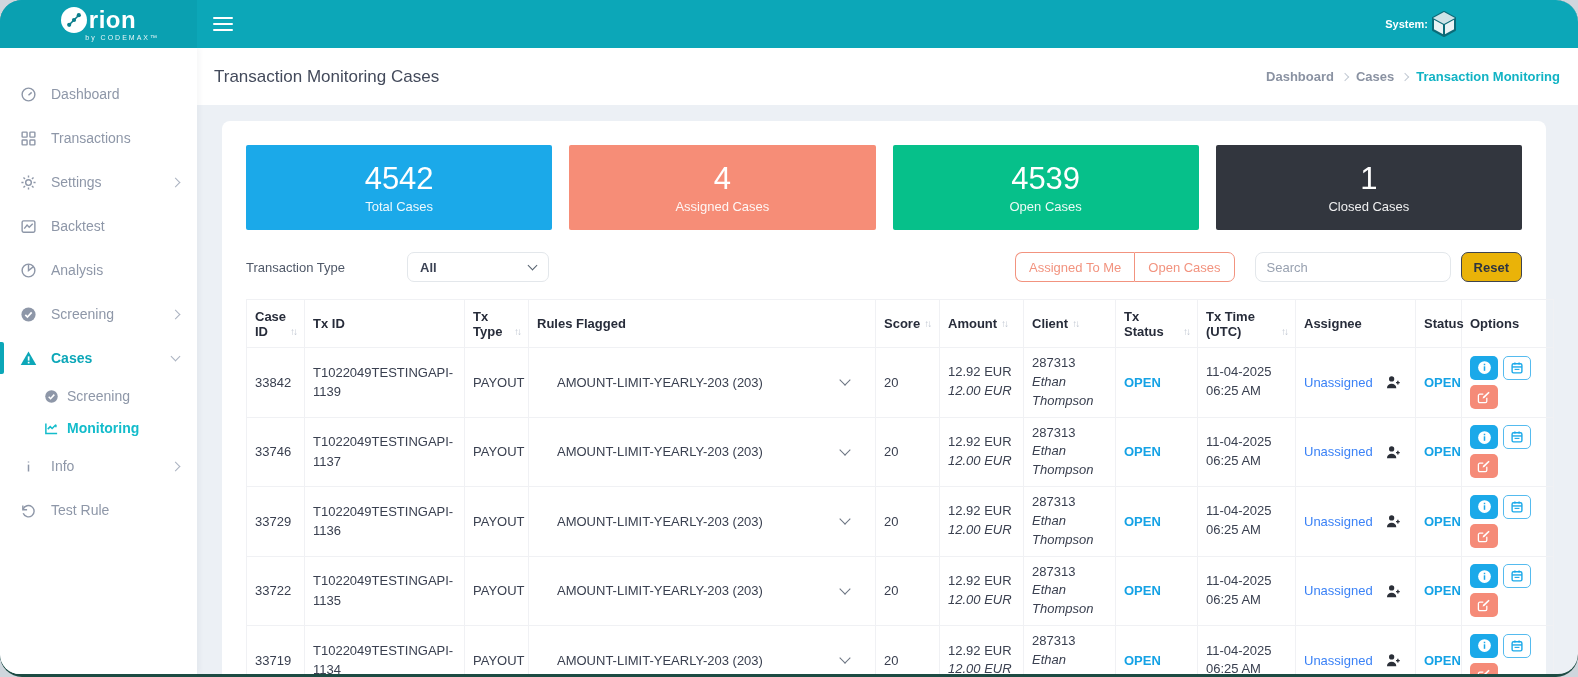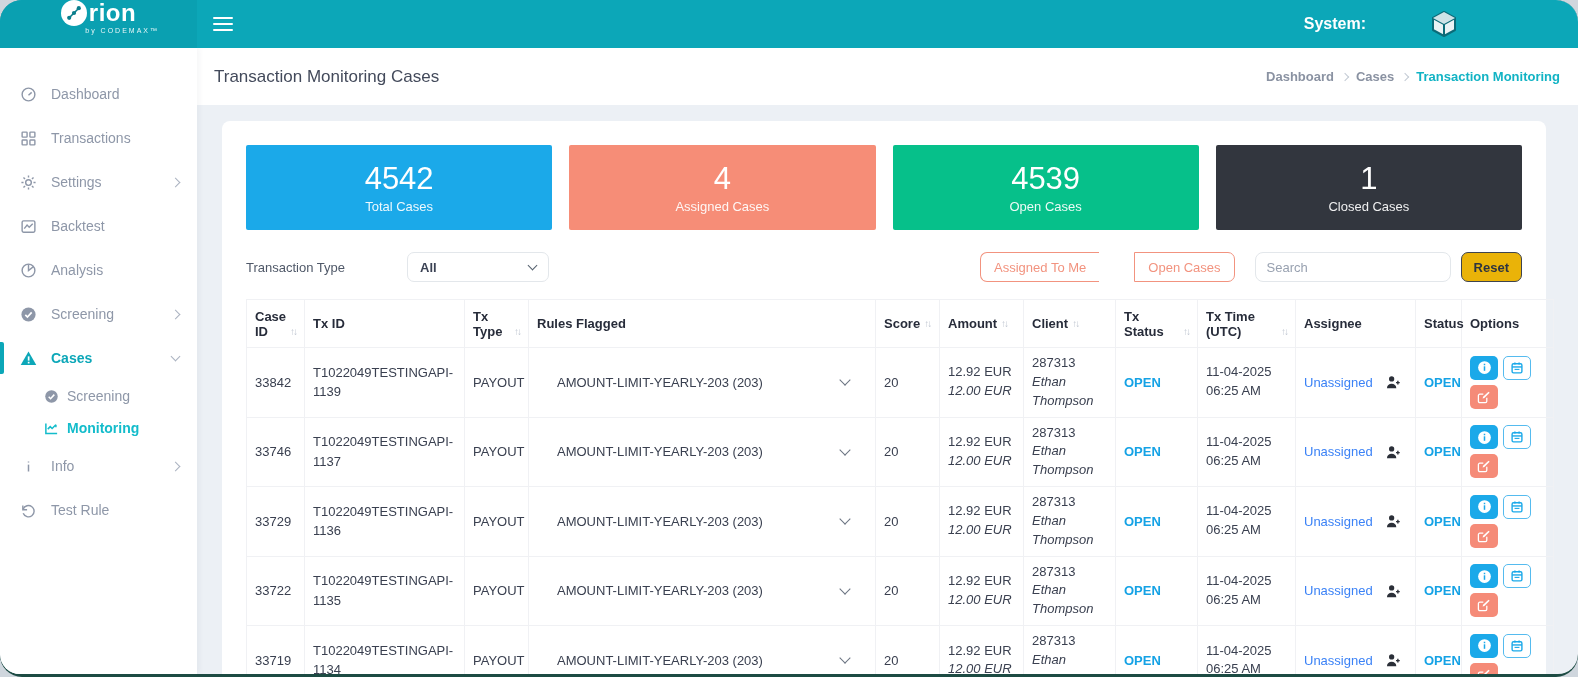--- a/index.html
+++ b/index.html
@@ -2,29 +2,29 @@
 <html><head>
 <meta charset="utf-8">
 <style>
   * { margin:0; padding:0; box-sizing:border-box; }
   html,body { background:#cfd6dd; font-family:"Liberation Sans", sans-serif; }
   .outer { width:1578px; height:677px; border-radius:22px; background:#1d4b43; overflow:hidden; position:relative; }
   .frame { position:absolute; inset:0 0 3px 0; border-radius:20px; overflow:hidden; background:#ECF0F5; }
 
   
   .topbar { position:absolute; top:0; left:0; right:0; height:48px; background:#0CA7B8; display:flex; align-items:center; z-index:5; }
-  .logo-block { width:197px; height:48px; background:#0AA0B1; display:flex; flex-direction:column; align-items:center; justify-content:flex-start; }
+  .logo-block { width:197px; height:48px; background:#0AA0B1; display:flex; flex-direction:column; align-items:center; justify-content:center; }
   .logo-row { display:flex; align-items:center; gap:2px; }
   .logo-circle { width:26px; height:26px; }
   .logo-text { color:#fff; font-size:24px; font-weight:bold; letter-spacing:0.5px; line-height:1; }
   .logo-sub { color:rgba(255,255,255,.9); font-size:7px; letter-spacing:2px; margin-top:1px; align-self:flex-end; margin-right:38px; }
   .hamburger { margin-left:16px; width:20px; cursor:pointer; }
   .hamburger span { display:block; height:2px; background:#fff; margin:4px 0; border-radius:1px; }
   .topbar-right { margin-left:auto; display:flex; align-items:center; margin-right:118px; }
-  .system-label { color:#fff; font-weight:bold; font-size:16px; margin-right:62px; }
+  .system-label { color:#fff; font-weight:bold; font-size:11px; }
 
   
   .sidebar { position:absolute; top:48px; left:0; bottom:0; width:197px; background:#fff; box-shadow:2px 0 6px rgba(40,50,70,.05); z-index:4; padding-top:24px; }
   .side-item { display:flex; align-items:center; height:44px; padding:0 18px 0 20px; color:#8E97A8; font-size:14px; cursor:pointer; position:relative; }
   .side-item .s-icon { width:17px; height:17px; margin-right:14px; flex:0 0 17px; display:flex; align-items:center; justify-content:center; }
   .side-item .s-label { flex:1; }
   .side-item .chev { width:7px; height:7px; border-right:1.6px solid #aab2c0; border-bottom:1.6px solid #aab2c0; transform:rotate(-45deg); }
   .side-item .chev.down { transform:rotate(45deg); margin-top:-3px; }
   .side-item.active { color:#0CA7B8; font-weight:bold; }
   .side-item.active::before { content:""; position:absolute; left:0; top:6px; bottom:6px; width:4px; background:#0CA7B8; border-radius:0 2px 2px 0; }
@@ -53,21 +53,21 @@
   .stat-salmon { background:#F68D77; }
   .stat-green { background:#06C08A; }
   .stat-dark { background:#32363E; }
 
   
   .filters { display:flex; align-items:center; margin-top:22px; }
   .f-label { font-size:13px; color:#4f5868; }
   .f-select { margin-left:62px; width:142px; height:30px; border:1px solid #E3E7EB; border-radius:7px; display:flex; align-items:center; justify-content:space-between; padding:0 12px; font-size:13px; font-weight:bold; color:#3b4254; cursor:pointer; background:#fff; }
   .f-select .chev { width:7px; height:7px; border-right:1.7px solid #55606e; border-bottom:1.7px solid #55606e; transform:rotate(45deg); margin-top:-3px; }
   .f-spacer { flex:1; }
-  .pill-group { display:flex;gap:35px; }
+  .pill-group { display:flex; }
   .pill { height:30px; padding:0 13px; background:#fff; border:1px solid #F2937F; color:#F2937F; font-size:13px; display:flex; align-items:center; cursor:pointer; font-family:inherit; }
   .pill.first { border-radius:7px 0 0 7px; border-right:none; }
   .pill.last { border-radius:0 7px 7px 0; }
   .f-search { margin-left:20px; width:196px; height:30px; border:1px solid #E3E7EB; border-radius:8px; padding:0 11px; font-size:13px; color:#3b4254; outline:none; font-family:inherit; }
   .f-search::placeholder { color:#98a1b0; }
   .f-reset { margin-left:10px; height:30px; padding:0 12px; background:#eab308; border:1.5px solid #3E444E; border-radius:7px; font-size:13px; font-weight:bold; color:#2e3440; cursor:pointer; font-family:inherit; }
 
   
   table.cases { width:100%; border-collapse:collapse; margin-top:17px; table-layout:fixed; font-size:13px; }
   .cases th, .cases td { border:1px solid #F0F1F4; padding:6px 8px; vertical-align:middle; }

